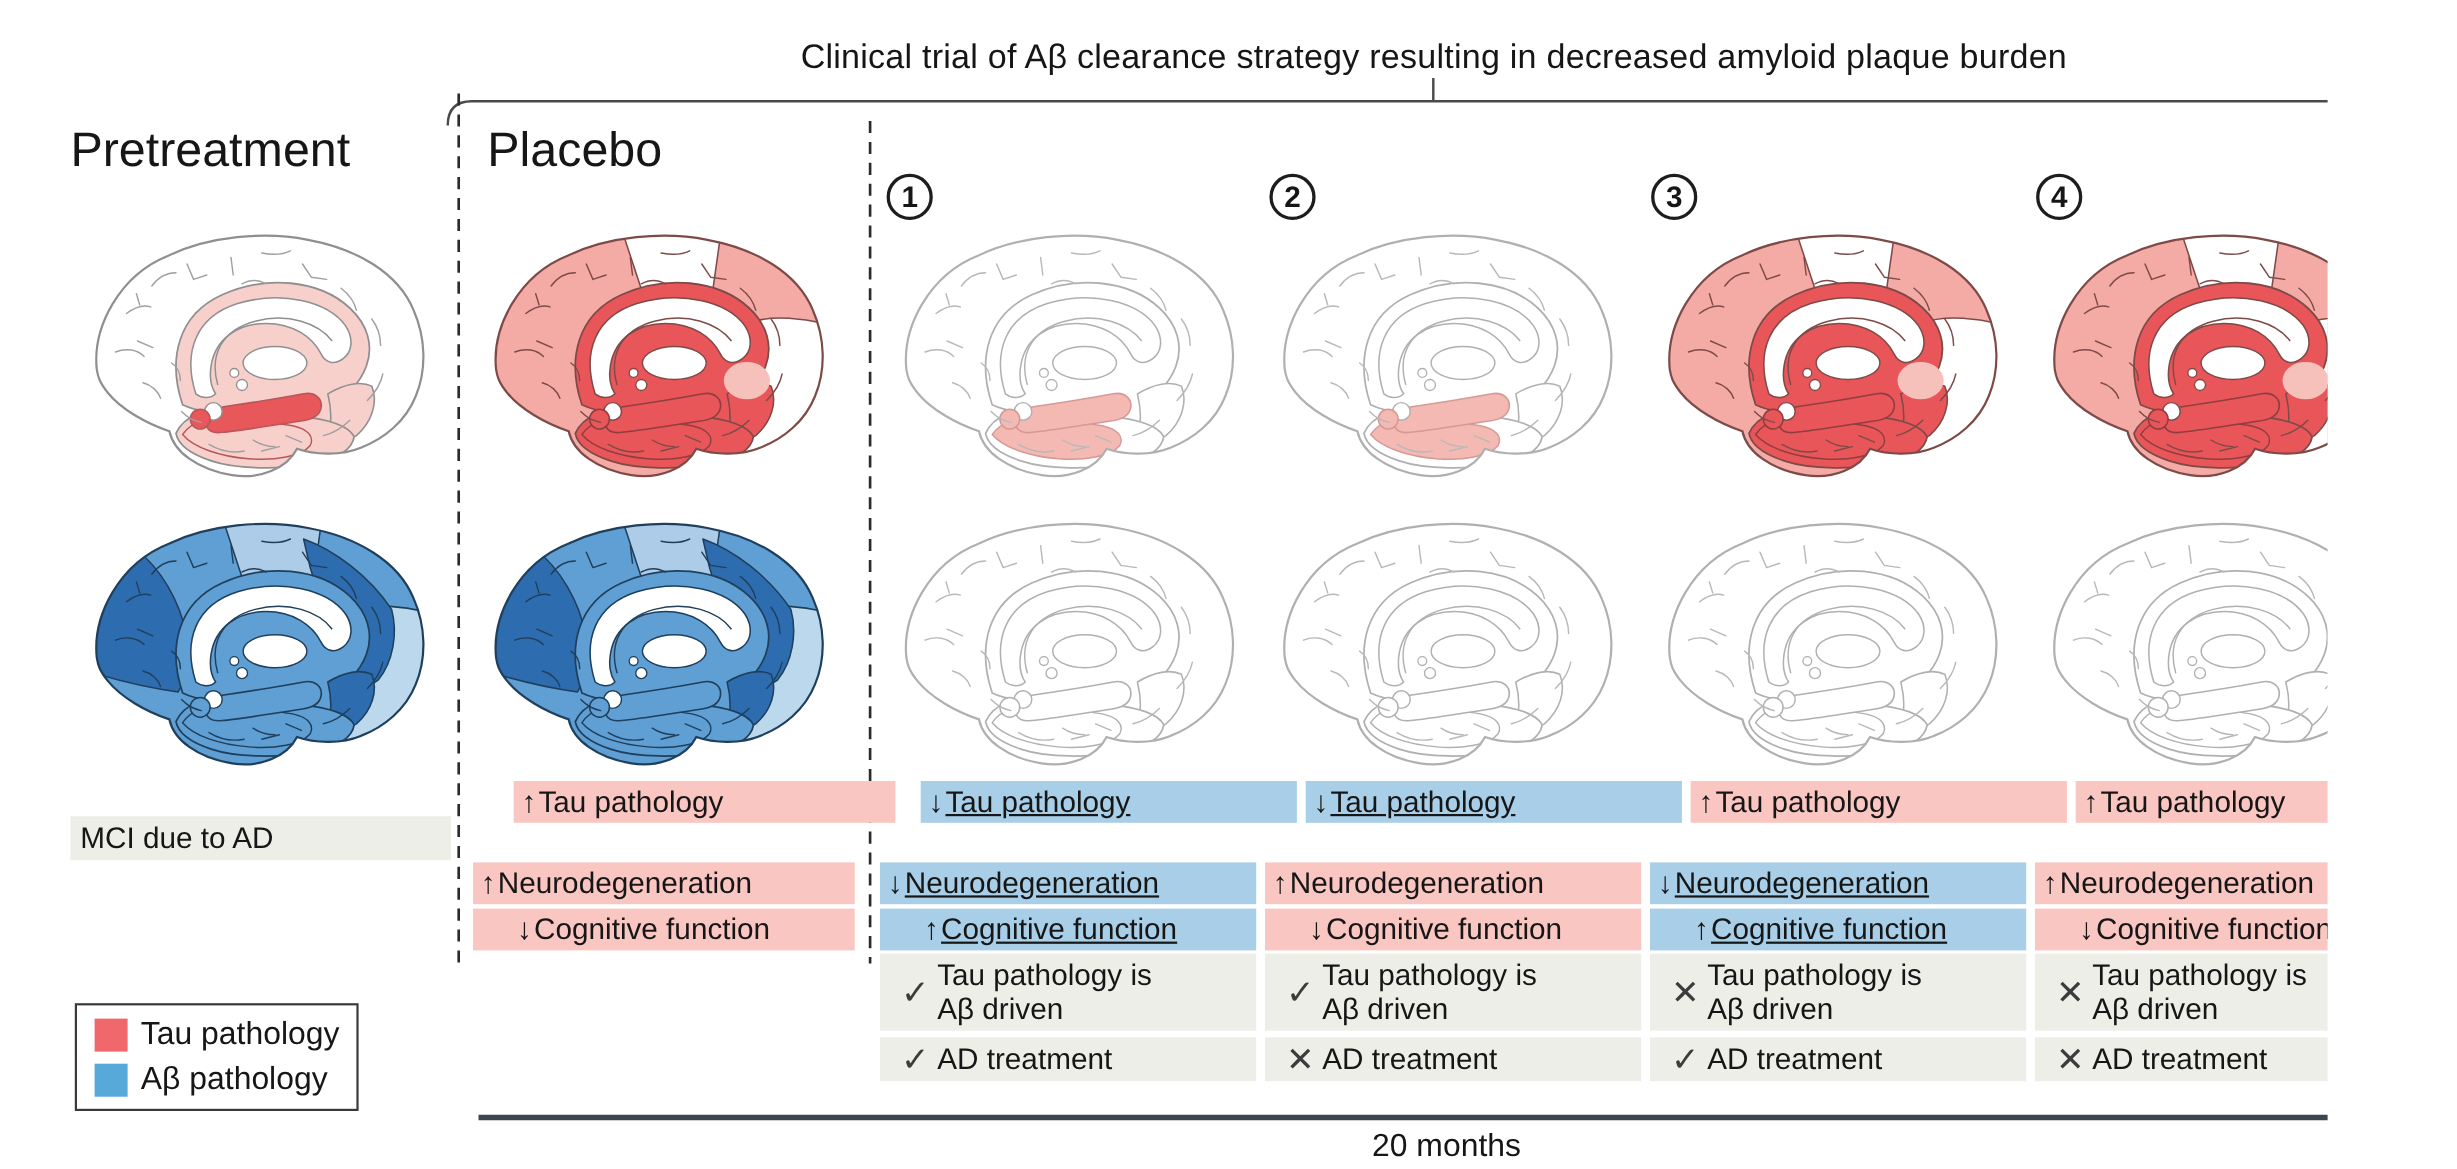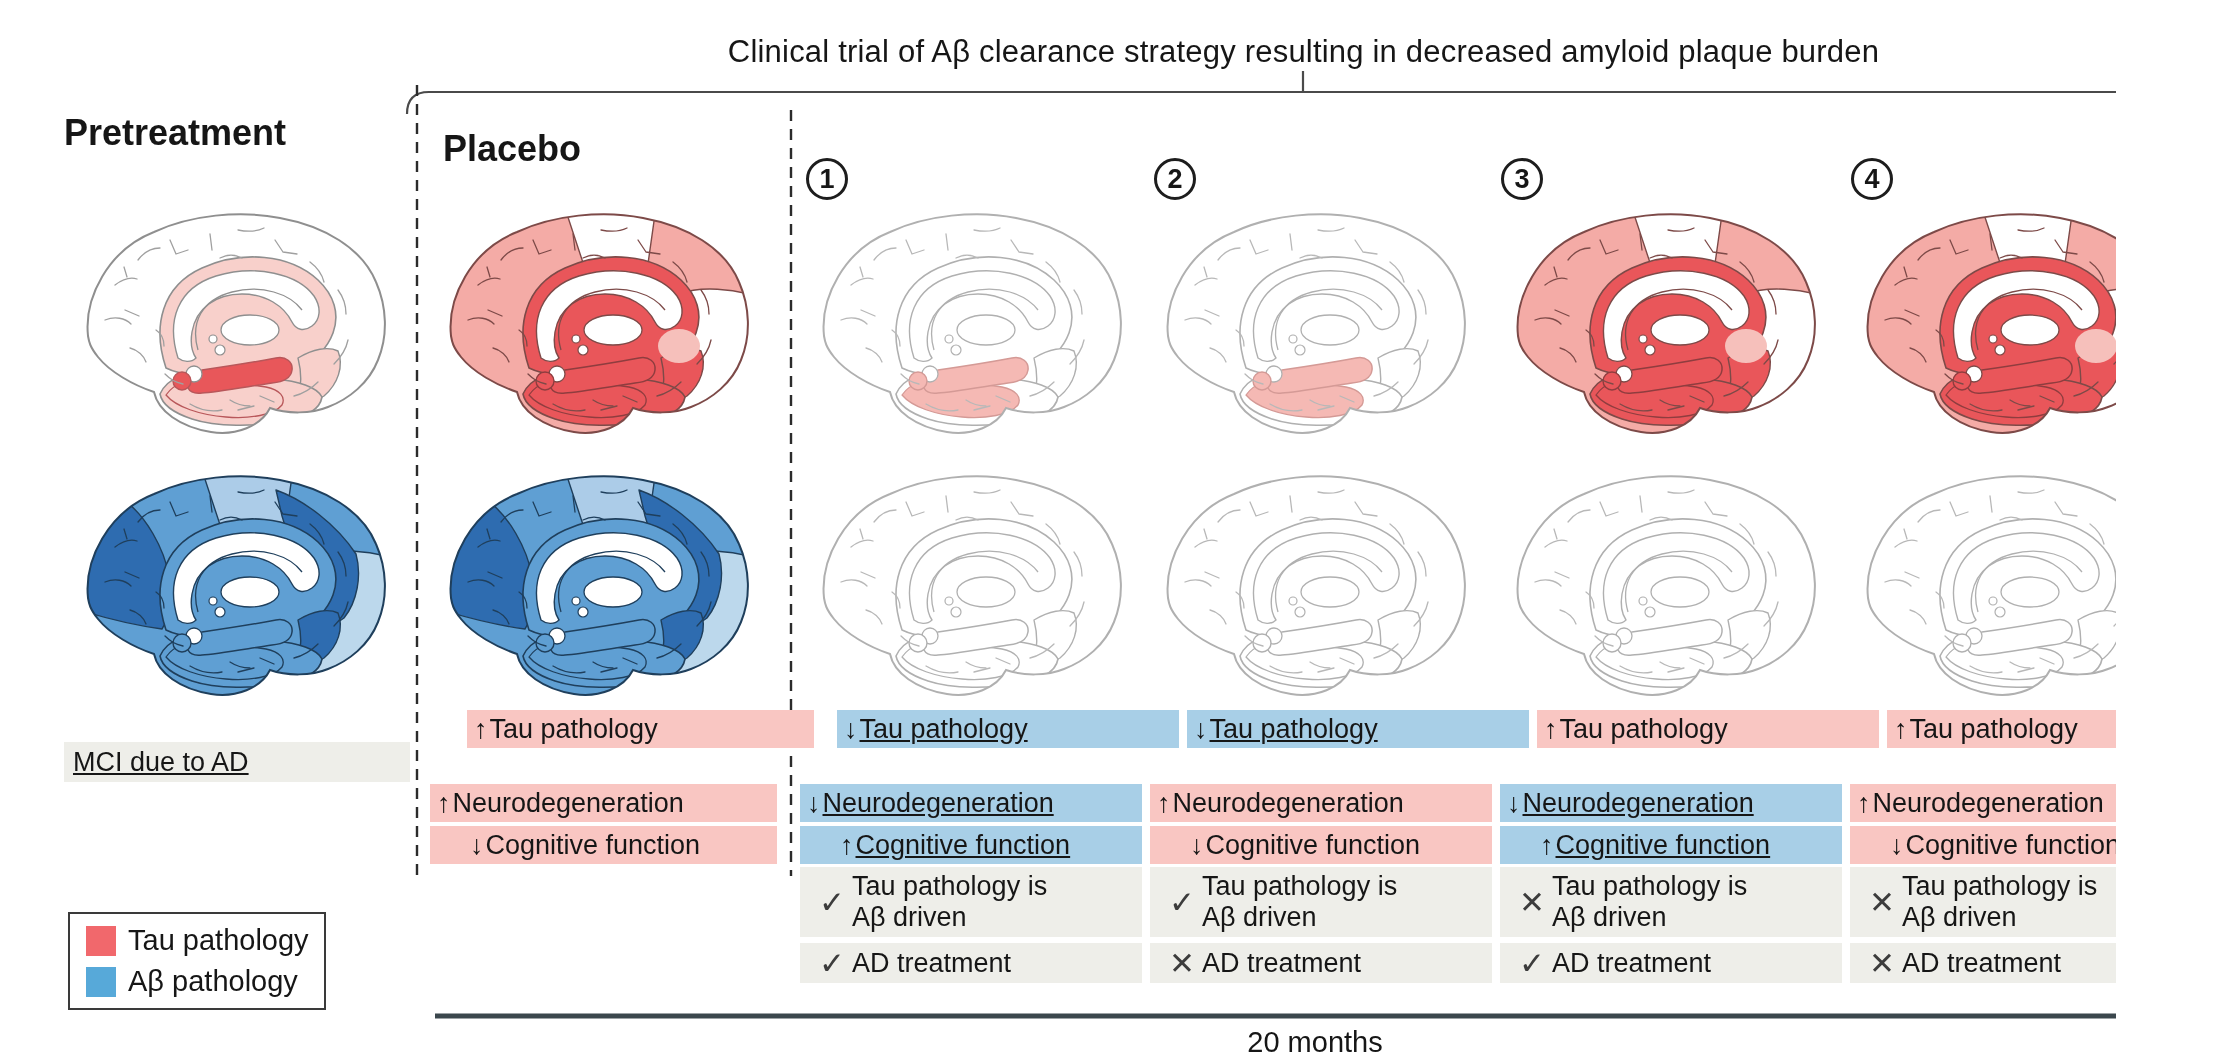--- a/index.html
+++ b/index.html
@@ -1,29 +1,29 @@
 <!DOCTYPE html>
 <html><head>
 <meta charset="utf-8">
 <style>
   html,body{margin:0;padding:0;background:#fff;}
   .page{position:relative;width:2116px;height:1063px;background:#ffffff;overflow:hidden;
         font-family:"Liberation Sans",sans-serif;color:#161616;}
   .title{position:absolute;left:407px;top:34px;width:1793px;text-align:center;
          font-size:31px;letter-spacing:.2px;}
   .overlay{position:absolute;left:0;top:0;width:2234px;height:1063px;pointer-events:none;}
-  .hdr{position:absolute;font-size:36px;font-weight:bold;}
+  .hdr{position:absolute;font-size:44px;font-weight:normal;}
   .hdr.pre{left:64px;top:112px;}
-  .hdr.pla{left:443px;top:112px;margin-top:16px;}
+  .hdr.pla{left:443px;top:112px;}
   .num{position:absolute;width:42px;height:42px;border:3px solid #1d1d1d;border-radius:50%;
        box-sizing:border-box;text-align:center;line-height:37px;font-size:27px;font-weight:bold;}
   .brain{position:absolute;width:330px;height:250px;}
   .brain svg{width:100%;height:100%;display:block;}
   .mci{position:absolute;left:64px;top:742px;width:346px;height:40px;background:#eeeee9;
-       font-size:27px;line-height:40px;padding-left:9px;box-sizing:border-box;text-decoration:underline;}
+       font-size:27px;line-height:40px;padding-left:9px;box-sizing:border-box;}
   .trow{position:absolute;height:38px;font-size:27px;line-height:38px;padding-left:7px;
         box-sizing:border-box;white-space:nowrap;}
   .trow[data-tone="pink"]{background:#f9c6c2;}
   .trow[data-tone="blue"]{background:#a8cfe7;text-decoration:underline;}
   .trow .ar{display:inline-block;margin-right:2px;}
   .cp{left:430px;width:347px;} .c1{left:800px;width:342px;} .c2{left:1150px;width:342px;}
   .c3{left:1500px;width:342px;} .c4{left:1850px;width:342px;}
   .r1{top:710px;margin-left:37px;} .r2{top:784px;} .r3{top:826px;padding-left:40px;}
   .chk{position:absolute;background:#eeeee9;display:flex;align-items:center;
        font-size:27px;line-height:31px;box-sizing:border-box;padding-left:12px;}

